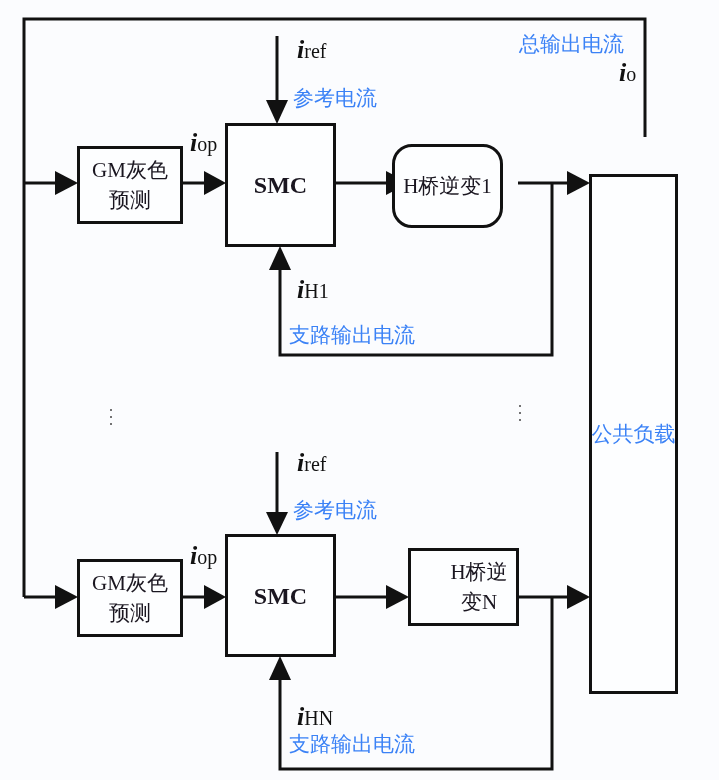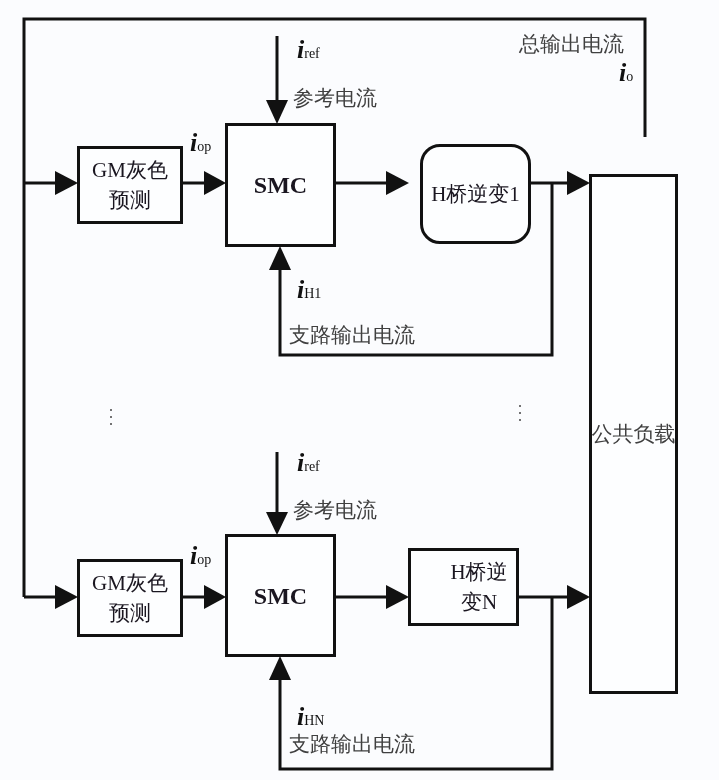--- a/index.html
+++ b/index.html
@@ -3,24 +3,24 @@
 <meta charset="utf-8">
 <style>
   html, body { margin: 0; padding: 0; background: #fbfcfe; }
   body { width: 719px; height: 780px; position: relative; overflow: hidden;
          font-family: "DejaVu Serif", "Liberation Serif", serif; color: #111; }
   svg.wires { position: absolute; left: 0; top: 0; }
   .block { position: absolute; border: 3px solid #111; background: #fdfeff; box-sizing: border-box;
            display: flex; align-items: center; justify-content: center; text-align: center; }
   .blk-label { font-family: "Liberation Serif", "DejaVu Serif", serif; font-size: 21px; line-height: 30px; color: #1a1620; }
   .smc-label { font-size: 24px; font-weight: bold; }
-  .lbl { position: absolute; white-space: nowrap; font-family: "DejaVu Sans", sans-serif; font-size: 21px; color: #404040; }
+  .lbl { position: absolute; white-space: nowrap; font-family: "DejaVu Sans", sans-serif; font-size: 21px; color: #3b82f6; }
   .sym { position: absolute; white-space: nowrap; font-family: "Liberation Serif", serif; color: #111; }
   .sym .main { font-style: italic; font-weight: bold; font-size: 26px; }
-  .sym .sub { font-size: 14px; text-align: center; }
+  .sym .sub { font-size: 20px; text-align: center; }
   .dots { position: absolute; width: 4px; }
   .dots i { display: block; width: 2px; height: 2px; background: #444; border-radius: 50%; margin: 0 0 5px 0; }
 </style>
 </head>
 <body>
 
 <svg class="wires" width="719" height="780" viewBox="0 0 719 780">
   <defs>
     <marker id="ah" viewBox="0 0 10 10" refX="10" refY="5" markerWidth="8" markerHeight="8" markerUnits="userSpaceOnUse" orient="auto">
       <path d="M0,0 L10,5 L0,10 z" fill="#111"></path>
@@ -80,21 +80,21 @@
 
 <div class="block" style="left:225px; top:123px; width:111px; height:124px;">
   <span class="blk-label smc-label">SMC</span>
 </div>
 
 <span class="sym" style="left:297px; top:35px;">
   <span class="main">i</span><span class="sub">ref</span>
 </span>
 <span class="lbl" style="left:293px; top:84px;">参考电流</span>
 
-<div class="block" style="left:420px; top:144px; width:111px; height:100px;border-radius:20px;">
+<div class="block" style="left:392px; top:144px; width:111px; height:84px;border-radius:20px;">
   <span class="blk-label">H桥逆变1</span>
 </div>
 
 <span class="sym" style="left:297px; top:275px;">
   <span class="main">i</span><span class="sub">H1</span>
 </span>
 <span class="lbl" style="left:289px; top:321px;">支路输出电流</span>
 
 <div class="dots" style="left:110px; top:409px;">
     <i></i>

